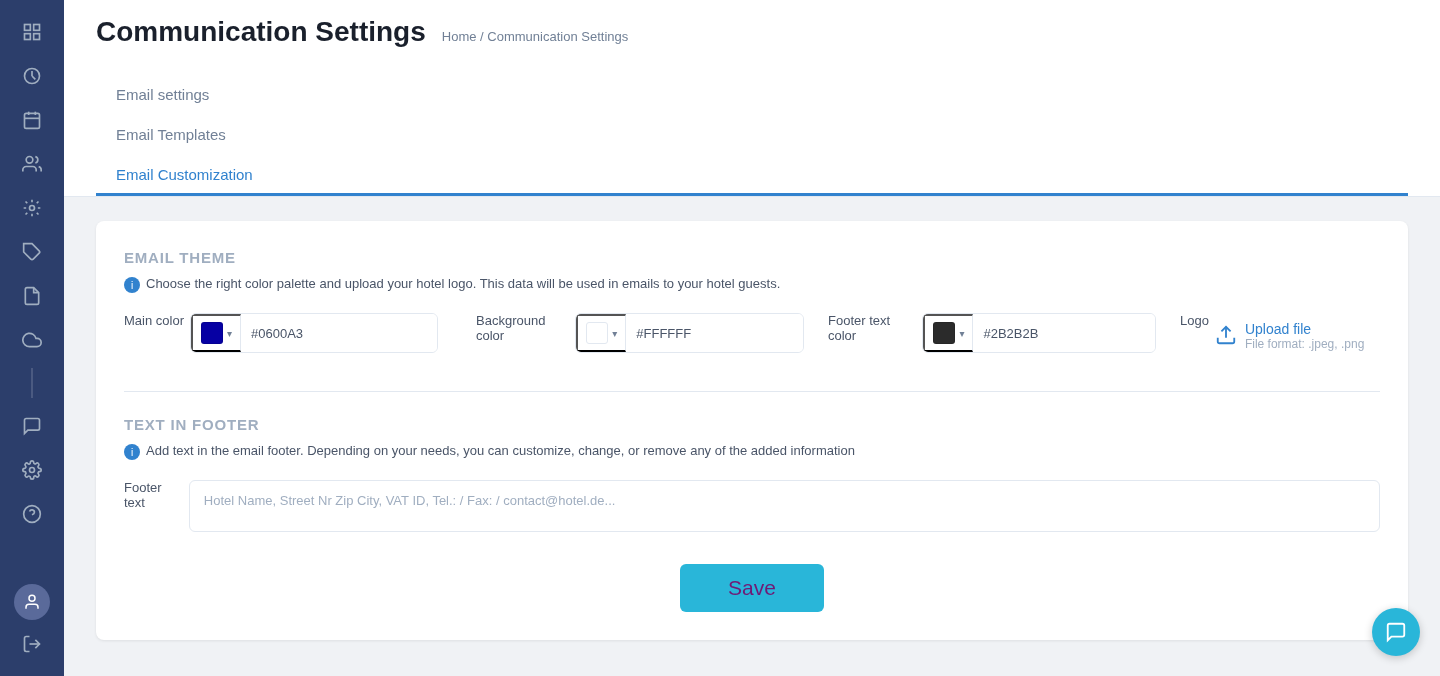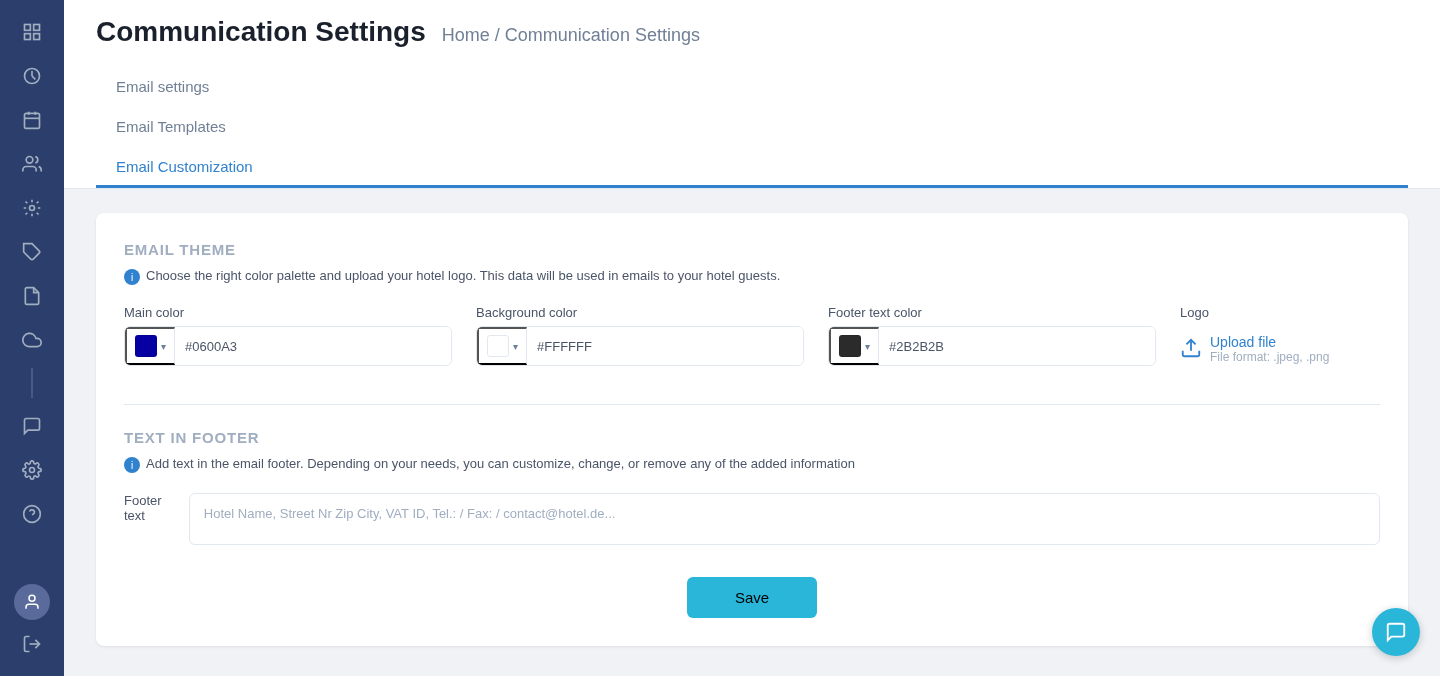--- a/index.html
+++ b/index.html
@@ -63,29 +63,29 @@
     
     .header {
       background: white;
       padding: 16px 32px 0 32px;
       border-bottom: 1px solid #e2e8f0;
     }
     .header-title-row {
       display: flex;
       align-items: baseline;
       gap: 16px;
-      margin-bottom: 20px;
+      margin-bottom: 28px;
     }
     .page-title {
       font-size: 28px;
       font-weight: 700;
       color: #1a202c;
     }
     .breadcrumb {
-      font-size: 18px;
+      font-size: 13px;
       color: #718096;
     }
     .breadcrumb a { color: #718096; text-decoration: none; }
     .breadcrumb span { color: #718096; }
 
     
     .tabs {
       display: flex;
       gap: 0;
       flex-direction: column;
@@ -152,21 +152,21 @@
 
     
     .color-fields-row {
       display: flex;
       gap: 24px;
       align-items: flex-start;
       margin-bottom: 32px;
     }
     .color-field {
       display: flex;
-      flex-direction: column;
+      flex-direction: row;
       gap: 6px;
       flex: 1;
     }
     .color-field.logo-field {
       flex: 0 0 auto;
       min-width: 200px;
     }
     .field-label {
       font-size: 13px;
       color: #4a5568;
@@ -260,25 +260,25 @@
     .footer-textarea::placeholder { color: #a0aec0; }
 
     
     .save-btn-row {
       display: flex;
       justify-content: center;
       margin-top: 8px;
     }
     .save-btn {
       background: #29b6d9;
-      color: #000000;
+      color: #701a75;
       border: none;
       border-radius: 6px;
       padding: 12px 48px;
-      font-size: 15px;
+      font-size: 21px;
       font-weight: 500;
       cursor: pointer;
     }
 
     
     .chat-bubble {
       position: fixed;
       bottom: 20px;
       right: 20px;
       width: 48px;

